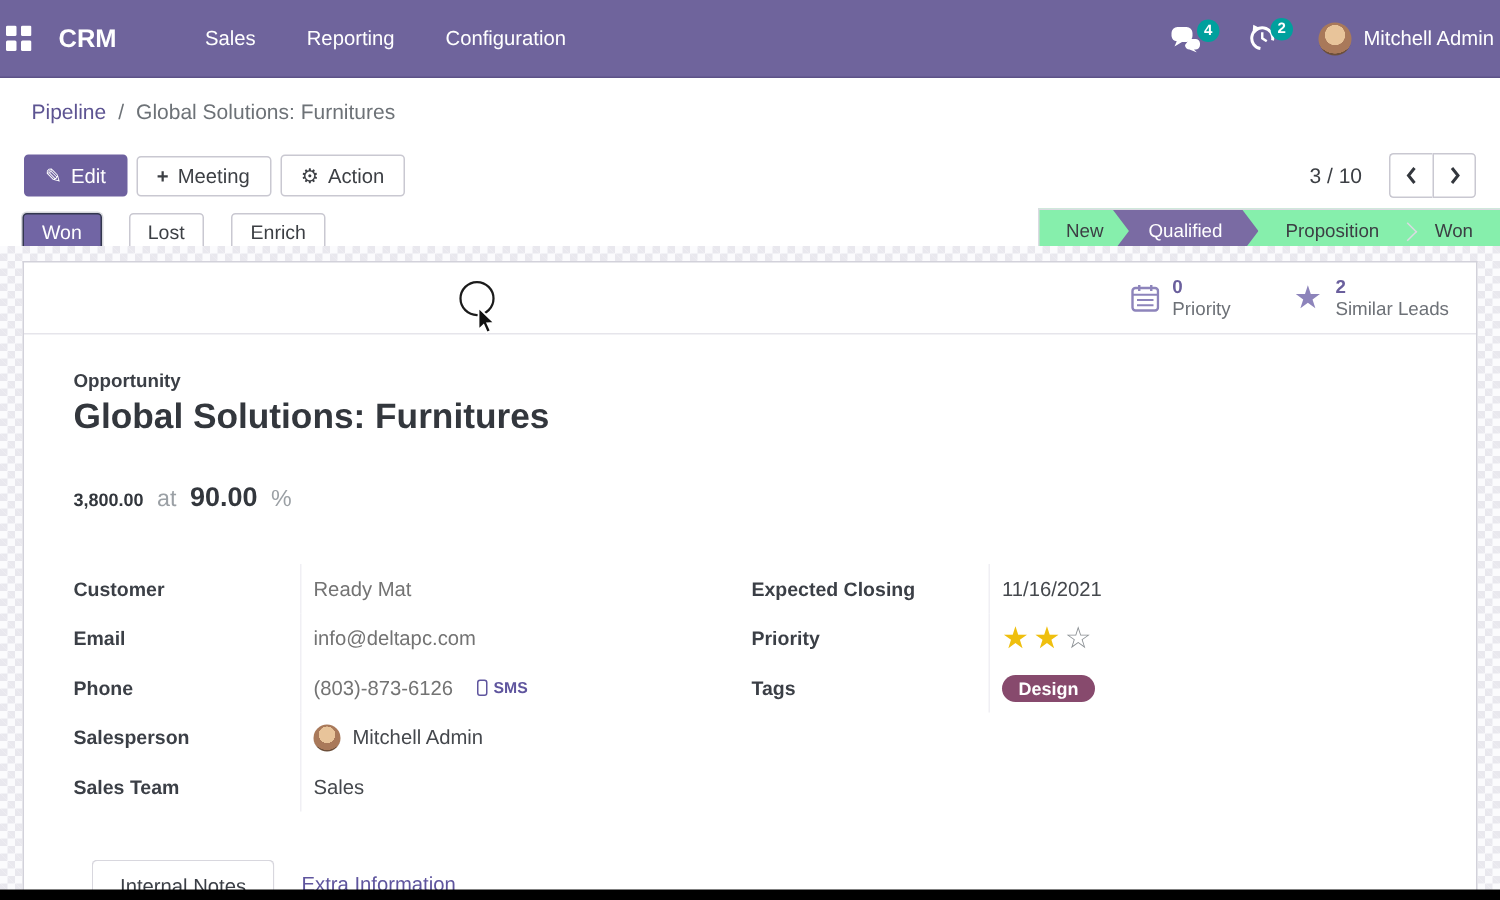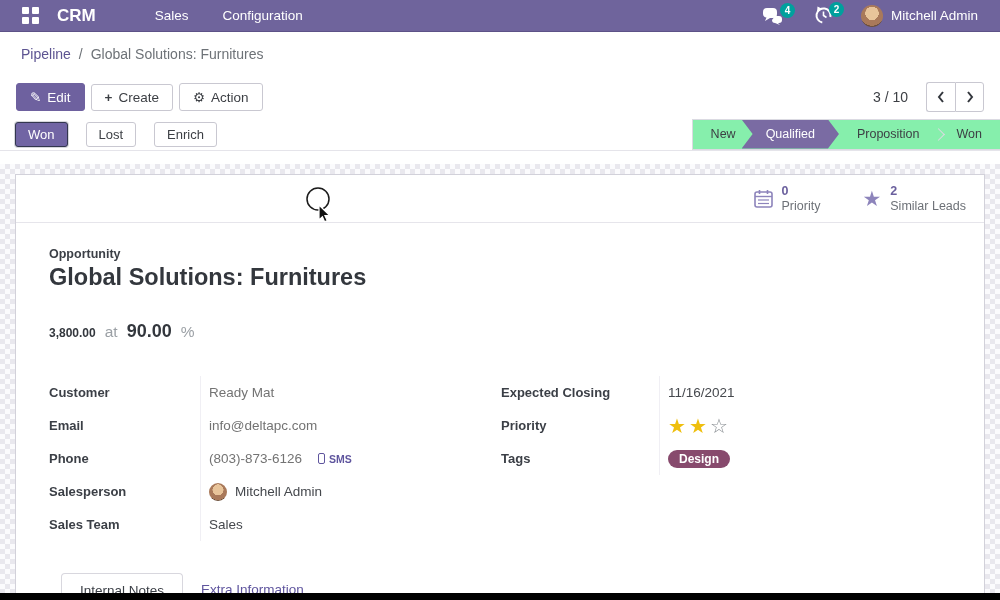--- a/index.html
+++ b/index.html
@@ -1,21 +1,21 @@
 <!DOCTYPE html>
 <html><head>
 <meta charset="utf-8">
 <style>
   * { margin:0; padding:0; box-sizing:border-box; }
   html,body { width:1000px; height:600px; overflow:hidden; }
   body { font-family:"Liberation Sans", sans-serif; background:#fff; position:relative; color:#33373d; }
 
   
-  .navbar { height:32px; background:#6f649c; border-bottom:1px solid #5d5287;
-            display:flex; align-items:center; padding:0 22px; color:#fff; }
+  .navbar { height:52px; background:#6f649c; border-bottom:1px solid #5d5287;
+            display:flex; align-items:center; padding:0 4px; color:#fff; }
   .apps-btn { display:flex; align-items:center; margin-right:18px; cursor:pointer; }
   .brand { font-size:17px; font-weight:bold; margin-right:42px; cursor:pointer; }
   .nav-menu { font-size:13.5px; padding:0 17px; height:44px; line-height:44px; cursor:pointer; }
   .systray { margin-left:auto; display:flex; align-items:center; gap:10px; }
   .tray-btn { position:relative; padding:6px 10px; cursor:pointer; display:flex; align-items:center; }
   .badge { position:absolute; top:2px; right:-1px; background:#00a09d; color:#fff;
            min-width:15px; height:15px; border-radius:8px; font-size:10px; font-weight:bold;
            display:flex; align-items:center; justify-content:center; padding:0 3px; }
   .user-menu { display:flex; align-items:center; gap:8px; margin-left:8px; cursor:pointer; }
   .avatar { width:22px; height:22px; border-radius:50%;
@@ -119,20 +119,21 @@
   <span class="apps-btn">
     <svg width="17" height="17" viewBox="0 0 17 17">
       <rect x="0" y="0" width="7" height="7" rx="1" fill="#fff"></rect>
         <rect x="10" y="0" width="7" height="7" rx="1" fill="#fff"></rect>
       <rect x="0" y="10" width="7" height="7" rx="1" fill="#fff"></rect>
         <rect x="10" y="10" width="7" height="7" rx="1" fill="#fff"></rect>
     </svg>
   </span>
   <span class="brand">CRM</span>
   <span class="nav-menu">Sales</span>
+  <span class="nav-menu">Reporting</span>
   <span class="nav-menu">Configuration</span>
 
   <div class="systray">
     <span class="tray-btn">
       <svg width="22" height="18" viewBox="0 0 22 18">
         <path d="M1 5 a4 4 0 0 1 4-4 h6 a4 4 0 0 1 4 4 v2 a4 4 0 0 1 -4 4 H8 L3 14 L4.5 10.5 A4 4 0 0 1 1 7 Z" fill="#fff"></path>
         <path d="M13 9 h4 a3 3 0 0 1 3 3 v1 a3 3 0 0 1 -3 3 h-1 l2 2 -5 -2 a3 3 0 0 1 -3 -3" fill="#fff"></path>
       </svg>
       <span class="badge">4</span>
     </span>
@@ -157,21 +158,21 @@
   <span class="bc-current">Global Solutions: Furnitures</span>
 </div>
 
 <div class="control-row">
   <button class="btn btn-primary">
     <span>✎</span>
     <span>Edit</span>
   </button>
   <button class="btn btn-default">
     <span style="font-weight:bold;">+</span>
-    <span>Create</span>
+    <span>Meeting</span>
   </button>
   <button class="btn btn-default action-btn">
     <span>⚙</span>
     <span>Action</span>
   </button>
   <div class="pager">
     <span class="pager-value">3 / 10</span>
     <span class="pager-nav">
       <span class="pager-arrow prev">
         <svg width="12" height="14" viewBox="0 0 12 14">

